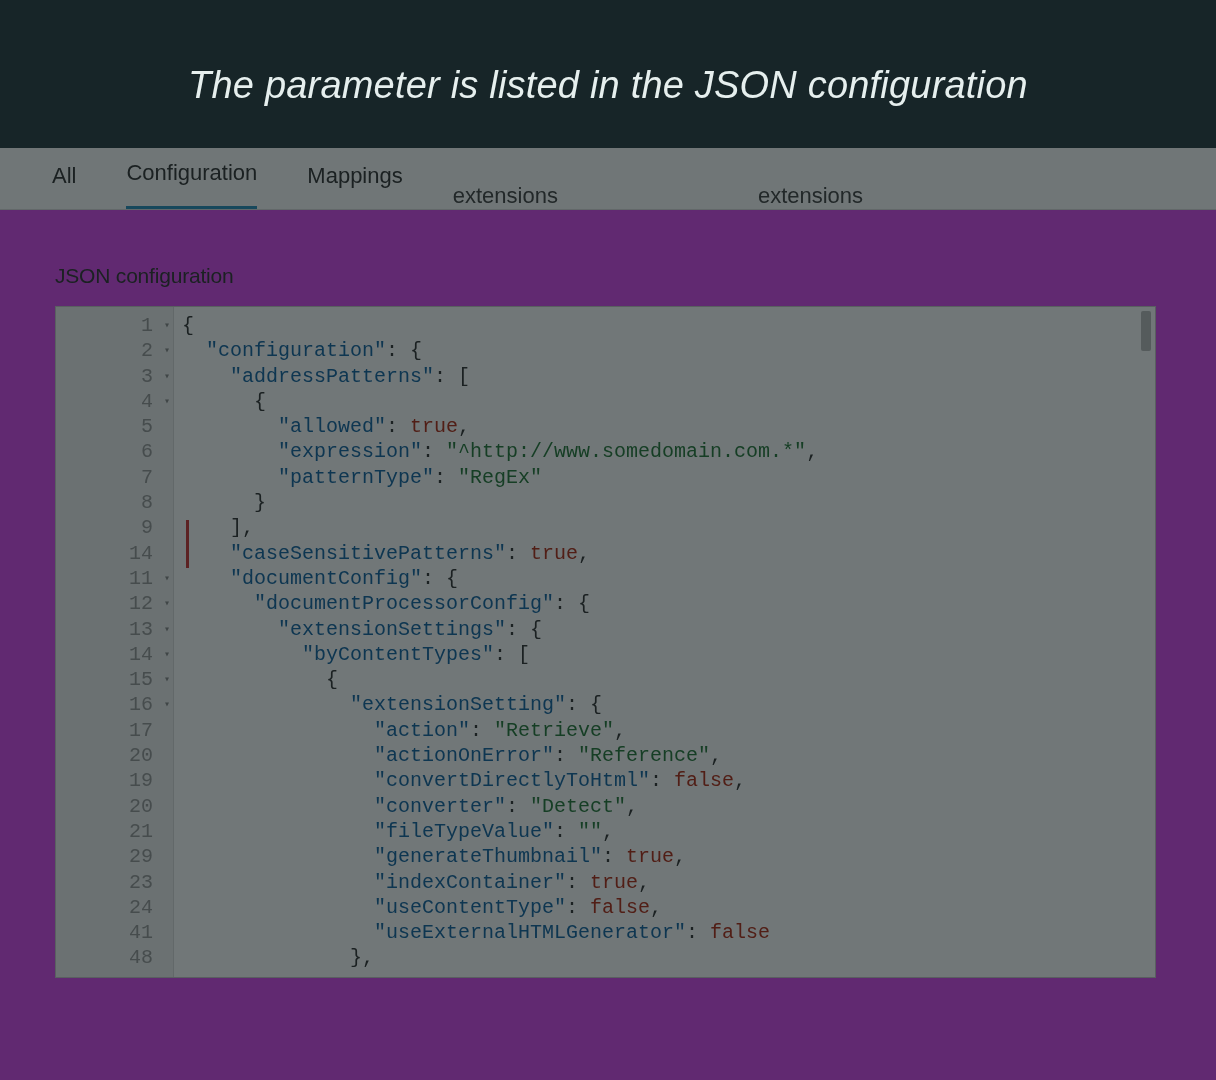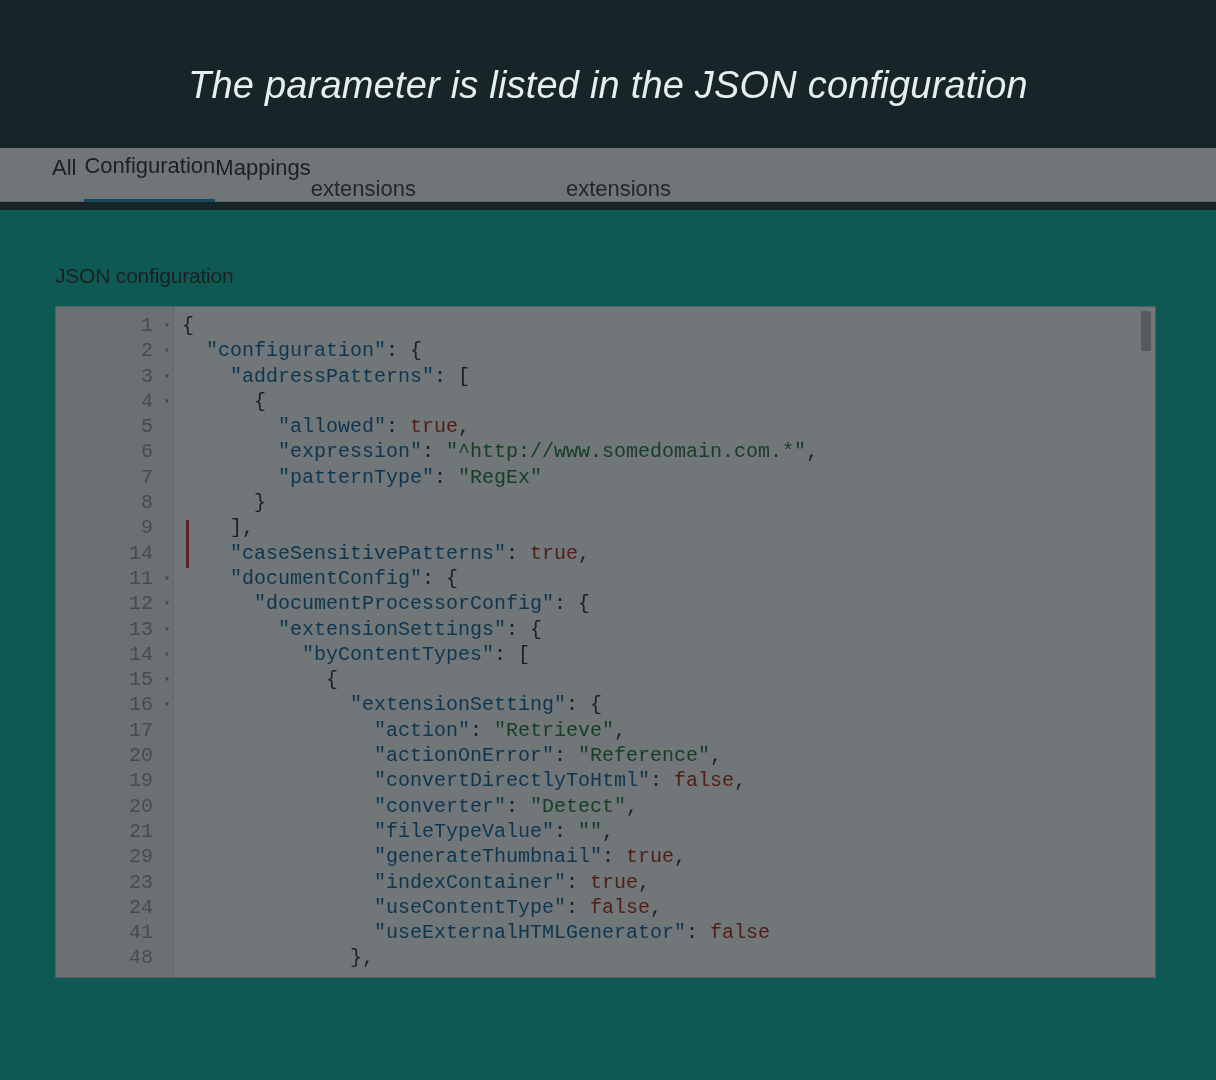--- a/index.html
+++ b/index.html
@@ -28,47 +28,47 @@
   }
   .heading-text {
     color: #e6efee;
     font-size: 38px;
     font-weight: 400;
     letter-spacing: 0.2px;
   }
   .tabs-row {
     position: absolute;
     top: 148px; left: 0; right: 0;
-    height: 54px;
+    height: 62px;
     background: #fdfdfd;
     border-bottom: 1px solid #dcdcdc;
     display: flex;
-    align-items: center;
+    align-items: flex-end;
     padding-left: 52px;
+    gap: 50px;
     font-size: 22px;
     color: #333;
   }
   .tabs-row .tab {
     padding: 6px 0 20px;
     cursor: pointer;
     white-space: nowrap;
   }
   .tabs-row .tab.active {
     border-bottom: 3px solid #2a8fbd;
-    margin-left: 8px;
   }
   .tabs-row .tab.ext {
     padding-top: 28px;
     padding-bottom: 0;
     color: #444;
   }
   .content {
     position: absolute;
     top: 210px; left: 0; right: 0; bottom: 0;
-    background: #14b8a6;
+    background: #d946ef;
     padding: 54px 60px 0 55px;
   }
   .section-label {
     font-size: 21px;
     color: #333;
     margin-bottom: 18px;
     letter-spacing: -0.2px;
   }
   .editor {
     border: 1px solid #c5c5c5;

